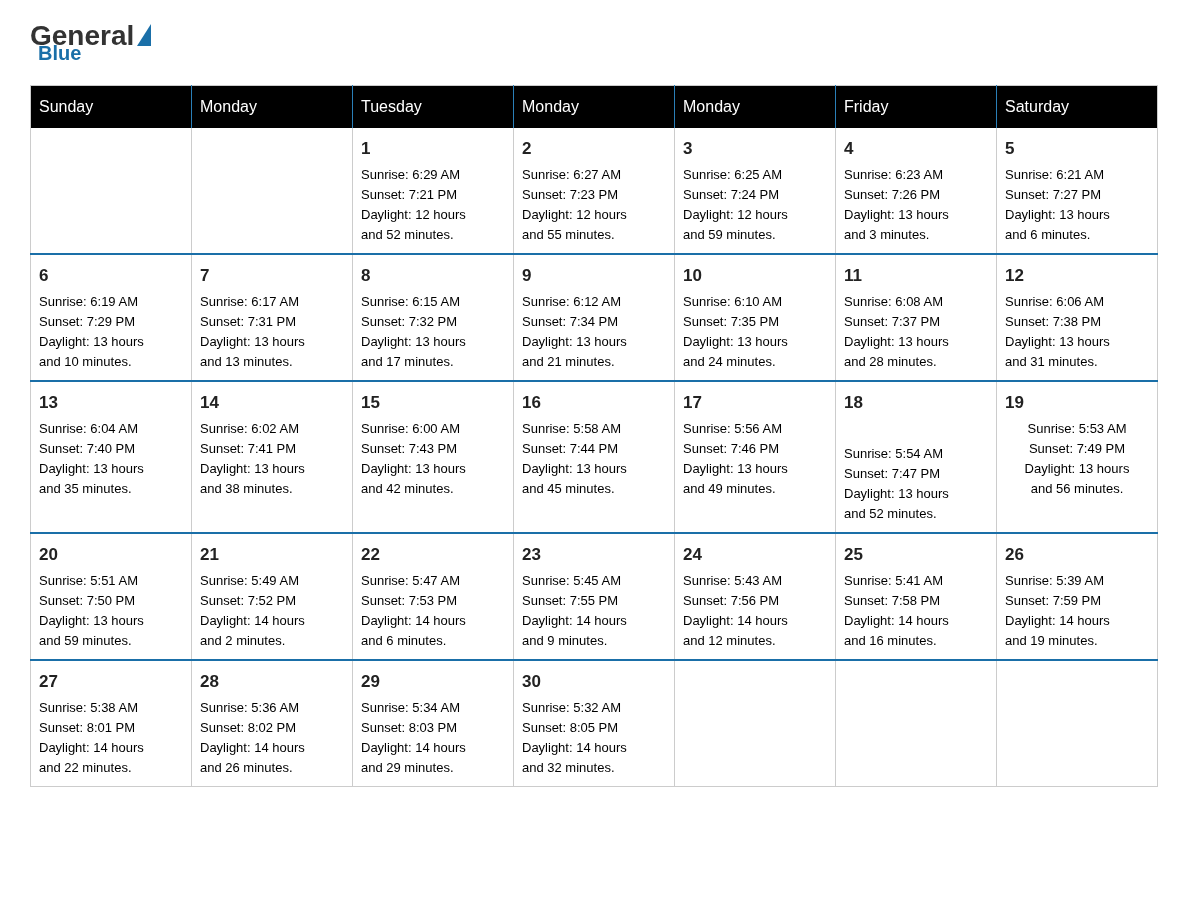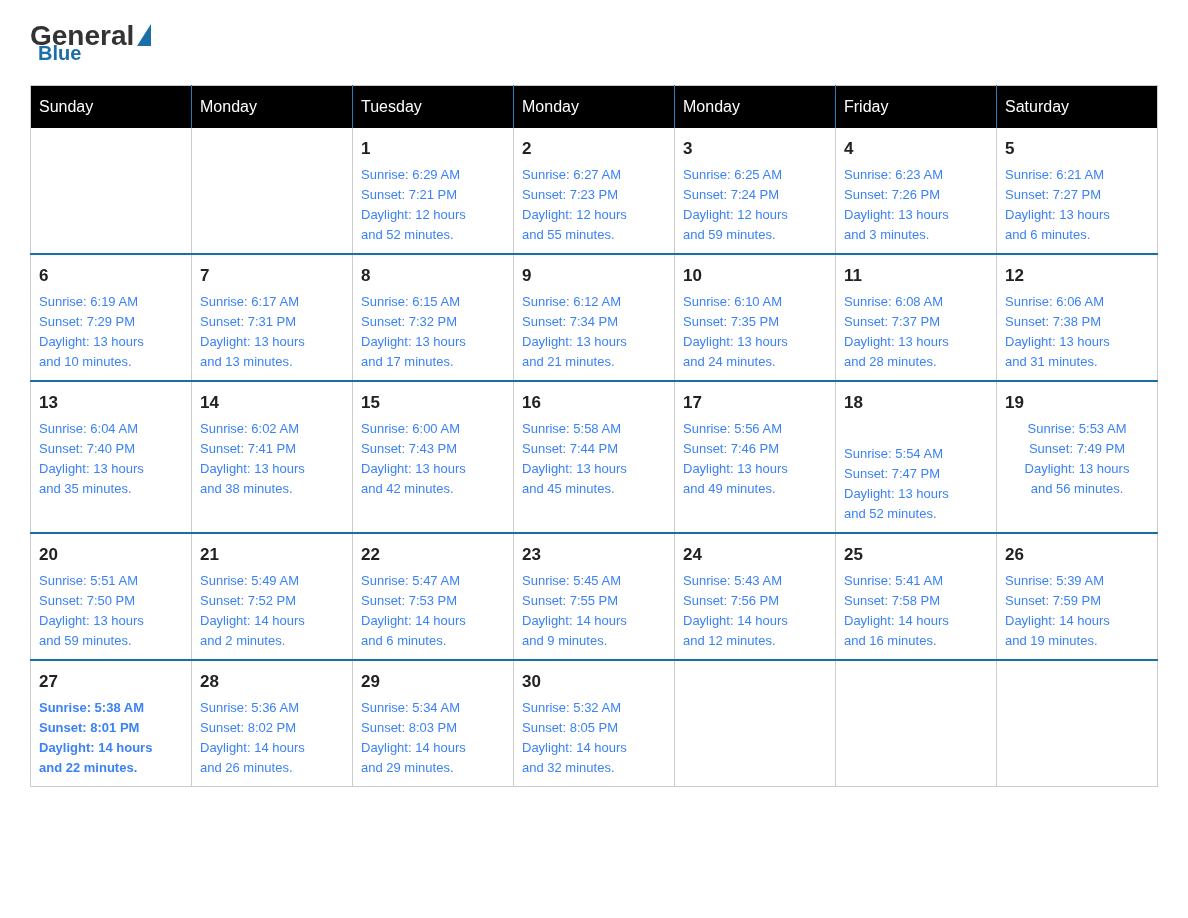--- a/index.html
+++ b/index.html
@@ -86,21 +86,21 @@
     .calendar td:last-child { border-right: none; }
     .calendar tr:last-child td { border-bottom: none; }
     .day-number {
       font-size: 17px;
       font-weight: bold;
       display: block;
       margin-bottom: 3px;
       color: #222;
     }
     .day-info {
-      color: #3b82f6;
+      color: #000000;
       font-size: 13px;
       line-height: 1.55;
     }
     .empty-cell { background: #fff; }
   </style>
 </head>
 <body>
 
 <div class="header">
   <div class="logo">
@@ -319,21 +319,21 @@
           <span class="day-number">26</span>
           <div class="day-info" style="white-space: pre-line;">Sunrise: 5:39 AM
 Sunset: 7:59 PM
 Daylight: 14 hours
 and 19 minutes.</div>
         </td>
       </tr>
       <tr>
         <td>
           <span class="day-number">27</span>
-          <div class="day-info" style="white-space: pre-line; font-weight: bold;">Sunrise: 5:38 AM
+          <div class="day-info" style="white-space: pre-line;">Sunrise: 5:38 AM
 Sunset: 8:01 PM
 Daylight: 14 hours
 and 22 minutes.</div>
         </td>
         <td>
           <span class="day-number">28</span>
           <div class="day-info" style="white-space: pre-line;">Sunrise: 5:36 AM
 Sunset: 8:02 PM
 Daylight: 14 hours
 and 26 minutes.</div>

